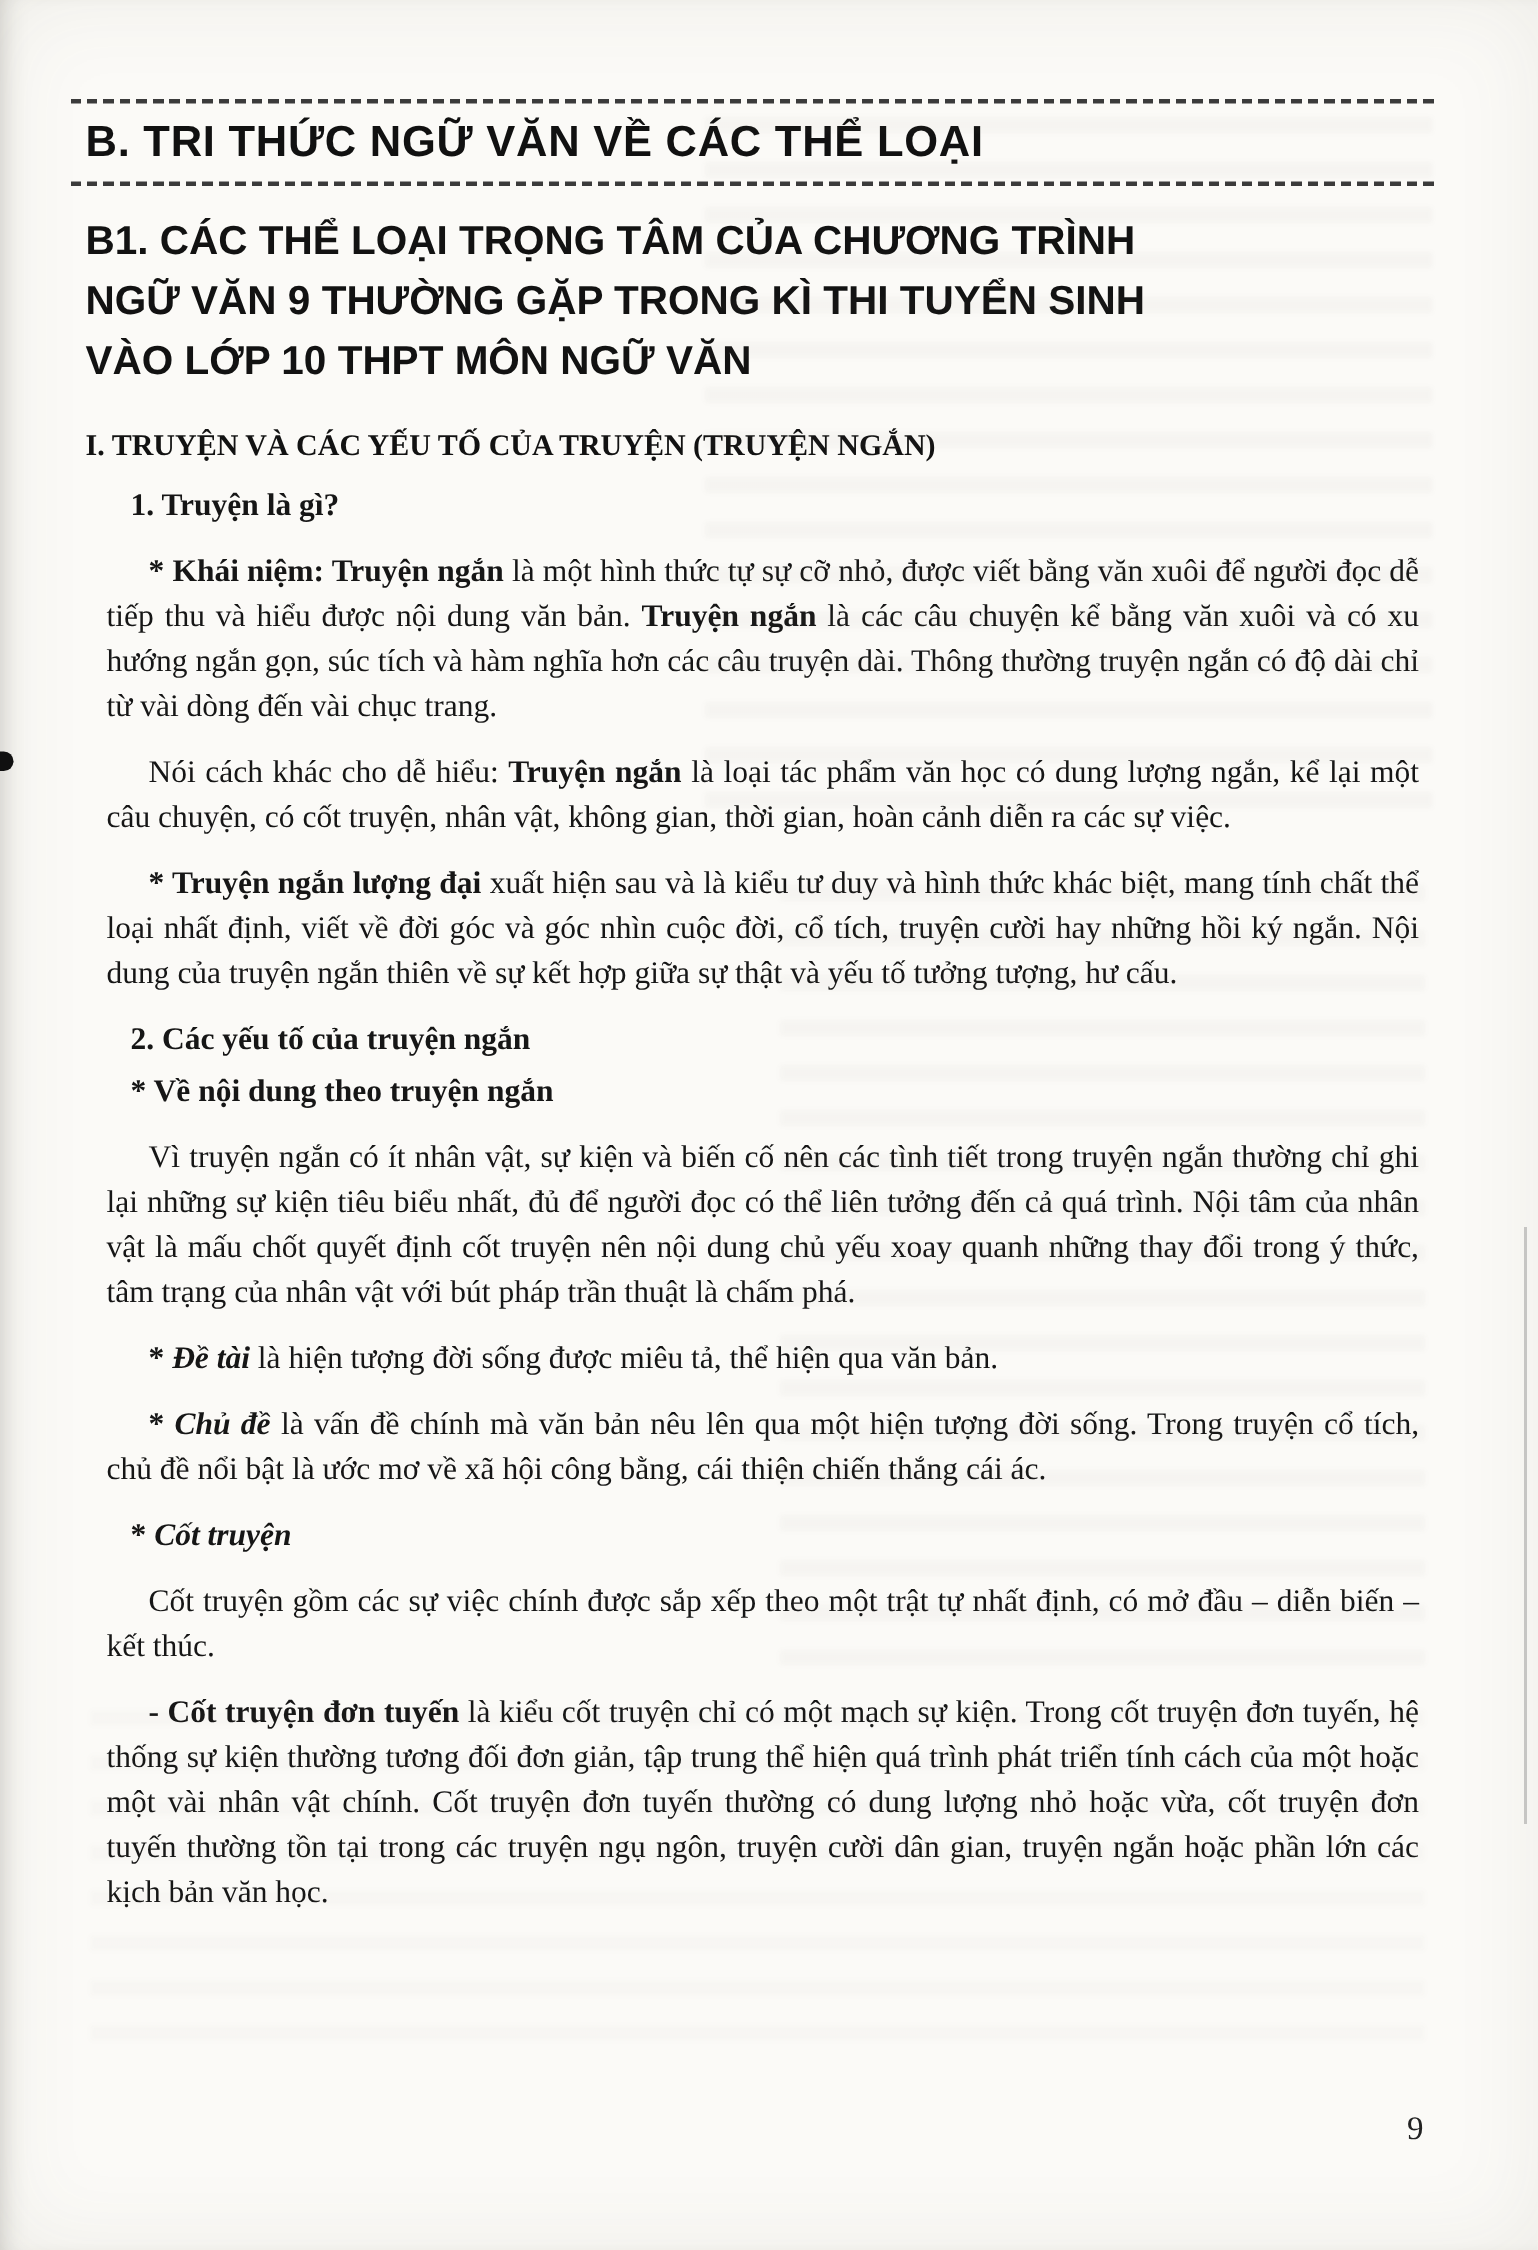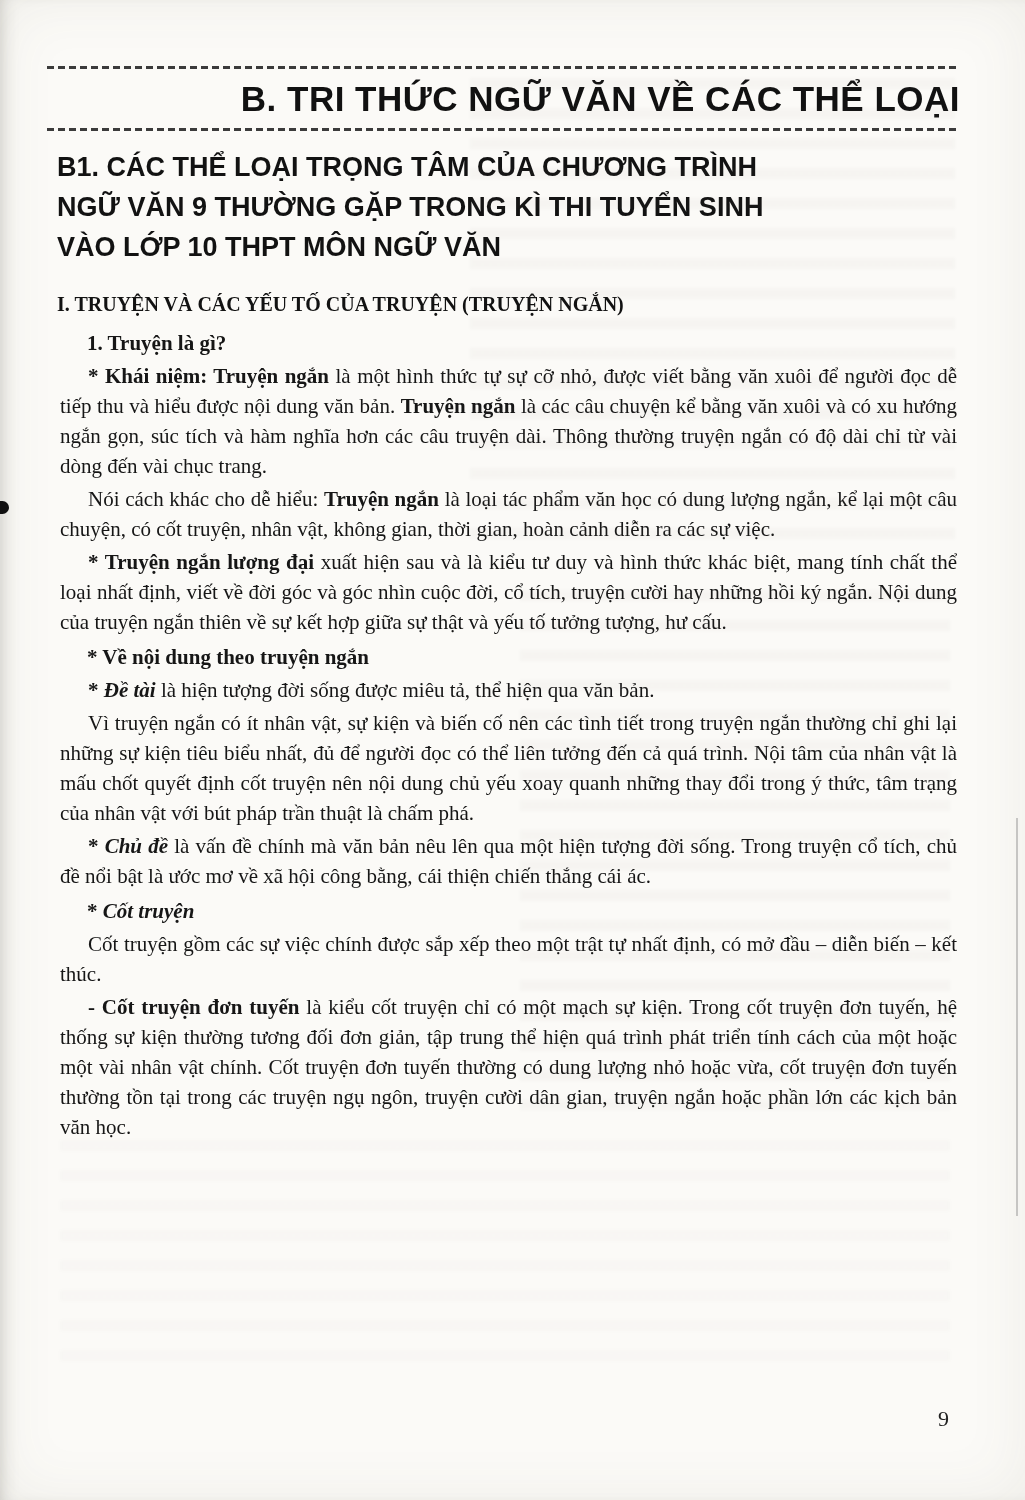--- a/index.html
+++ b/index.html
@@ -35,24 +35,24 @@
 
   .dashed-rule {
     height: 3px;
     margin-left: -10px;
     background: repeating-linear-gradient(90deg, #3b3b3b 0 7px, transparent 7px 11px);
   }
   .dashed-rule.second { margin-top: 0; }
 
   .main-header {
     margin: 10px 0 9px 0;
-    text-align: right;
+    text-align: left;
     font-family: "Liberation Sans", "DejaVu Sans", sans-serif;
     font-weight: 700;
-    font-size: 35px;
+    font-size: 29px;
     letter-spacing: .5px;
     color: #111;
   }
   .chapter-title {
     margin: 16px 0 0 0;
     text-align: left;
     font-family: "Liberation Sans", "DejaVu Sans", sans-serif;
     font-weight: 700;
     font-size: 27px;
     line-height: 40px;
@@ -61,21 +61,21 @@
   .section-heading {
     margin: 26px 0 12px 0;
     font-family: Liberation Serif, serif;
     font-weight: 700;
     font-size: 20px;
     color: #121212;
   }
 
   .body-text { font-size: 21px; line-height: 30px; }
   .para {
-    margin: 3px;
+    margin: 14px;
     text-align: justify;
     text-indent: 28px;
   }
   .sub {
     margin: 5px 0 2px 0;
     text-indent: 30px;
     text-align: left;
   }
   .rb  { font-weight: 700; }
   .rbi { font-weight: 700; font-style: italic; }
@@ -126,23 +126,24 @@
     <div>VÀO LỚP 10 THPT MÔN NGỮ VĂN</div>
   </h2>
 
   <h3 class="section-heading">I. TRUYỆN VÀ CÁC YẾU TỐ CỦA TRUYỆN (TRUYỆN NGẮN)</h3>
 
   <div class="body-text">
     <p class="sub"><span class="rb">1. Truyện là gì?</span></p>
     <p class="para"><span class="rb">* Khái niệm: Truyện ngắn</span><span> là một hình thức tự sự cỡ nhỏ, được viết bằng văn xuôi để người đọc dễ tiếp thu và hiểu được nội dung văn bản. </span><span class="rb">Truyện ngắn</span><span> là các câu chuyện kể bằng văn xuôi và có xu hướng ngắn gọn, súc tích và hàm nghĩa hơn các câu truyện dài. Thông thường truyện ngắn có độ dài chỉ từ vài dòng đến vài chục trang.</span></p>
     <p class="para"><span>Nói cách khác cho dễ hiểu: </span><span class="rb">Truyện ngắn</span><span> là loại tác phẩm văn học có dung lượng ngắn, kể lại một câu chuyện, có cốt truyện, nhân vật, không gian, thời gian, hoàn cảnh diễn ra các sự việc.</span></p>
     <p class="para"><span class="rb">* Truyện ngắn lượng đại</span><span> xuất hiện sau và là kiểu tư duy và hình thức khác biệt, mang tính chất thể loại nhất định, viết về đời góc và góc nhìn cuộc đời, cổ tích, truyện cười hay những hồi ký ngắn. Nội dung của truyện ngắn thiên về sự kết hợp giữa sự thật và yếu tố tưởng tượng, hư cấu.</span></p>
+    <p class="sub"><span class="rb">2. Các yếu tố của truyện ngắn</span></p>
     <p class="sub"><span class="rb">* Về nội dung theo truyện ngắn</span></p>
+    <p class="para"><span>Vì truyện ngắn có ít nhân vật, sự kiện và biến cố nên các tình tiết trong truyện ngắn thường chỉ ghi lại những sự kiện tiêu biểu nhất, đủ để người đọc có thể liên tưởng đến cả quá trình. Nội tâm của nhân vật là mấu chốt quyết định cốt truyện nên nội dung chủ yếu xoay quanh những thay đổi trong ý thức, tâm trạng của nhân vật với bút pháp trần thuật là chấm phá.</span></p>
     <p class="para"><span class="rb">* </span><span class="rbi">Đề tài</span><span> là hiện tượng đời sống được miêu tả, thể hiện qua văn bản.</span></p>
-    <p class="para"><span>Vì truyện ngắn có ít nhân vật, sự kiện và biến cố nên các tình tiết trong truyện ngắn thường chỉ ghi lại những sự kiện tiêu biểu nhất, đủ để người đọc có thể liên tưởng đến cả quá trình. Nội tâm của nhân vật là mấu chốt quyết định cốt truyện nên nội dung chủ yếu xoay quanh những thay đổi trong ý thức, tâm trạng của nhân vật với bút pháp trần thuật là chấm phá.</span></p>
     <p class="para"><span class="rb">* </span><span class="rbi">Chủ đề</span><span> là vấn đề chính mà văn bản nêu lên qua một hiện tượng đời sống. Trong truyện cổ tích, chủ đề nổi bật là ước mơ về xã hội công bằng, cái thiện chiến thắng cái ác.</span></p>
     <p class="sub"><span class="rb">* </span><span class="rbi">Cốt truyện</span></p>
     <p class="para"><span>Cốt truyện gồm các sự việc chính được sắp xếp theo một trật tự nhất định, có mở đầu – diễn biến – kết thúc.</span></p>
     <p class="para"><span class="rb">- Cốt truyện đơn tuyến</span><span> là kiểu cốt truyện chỉ có một mạch sự kiện. Trong cốt truyện đơn tuyến, hệ thống sự kiện thường tương đối đơn giản, tập trung thể hiện quá trình phát triển tính cách của một hoặc một vài nhân vật chính. Cốt truyện đơn tuyến thường có dung lượng nhỏ hoặc vừa, cốt truyện đơn tuyến thường tồn tại trong các truyện ngụ ngôn, truyện cười dân gian, truyện ngắn hoặc phần lớn các kịch bản văn học.</span></p>
   </div>
 
   <div class="page-num">9</div>
 
 </div>
 

